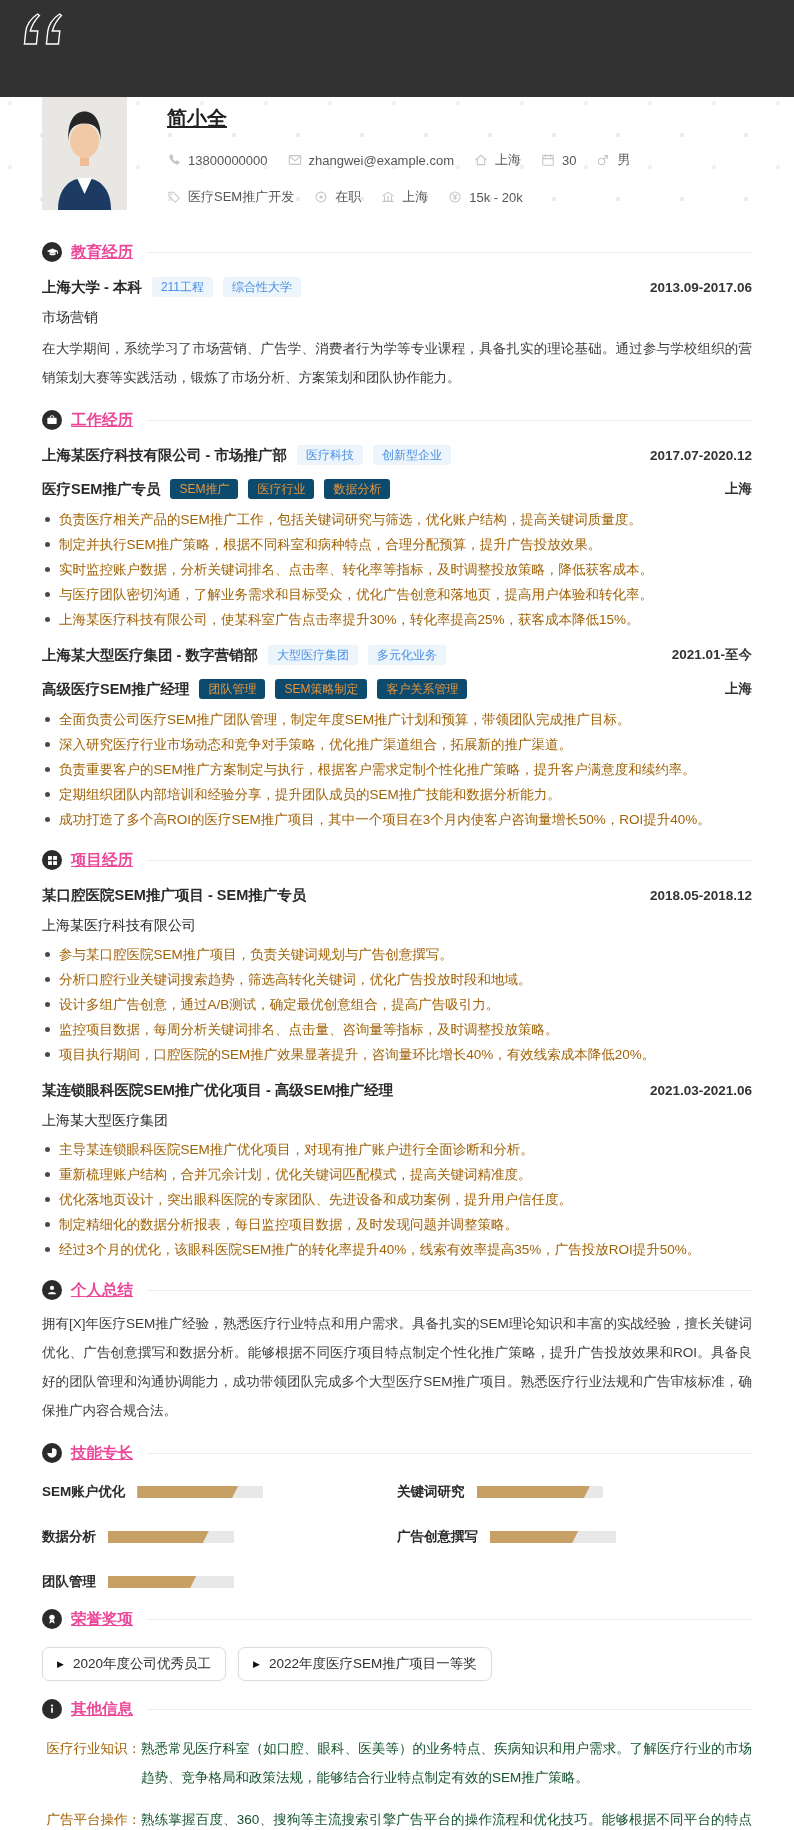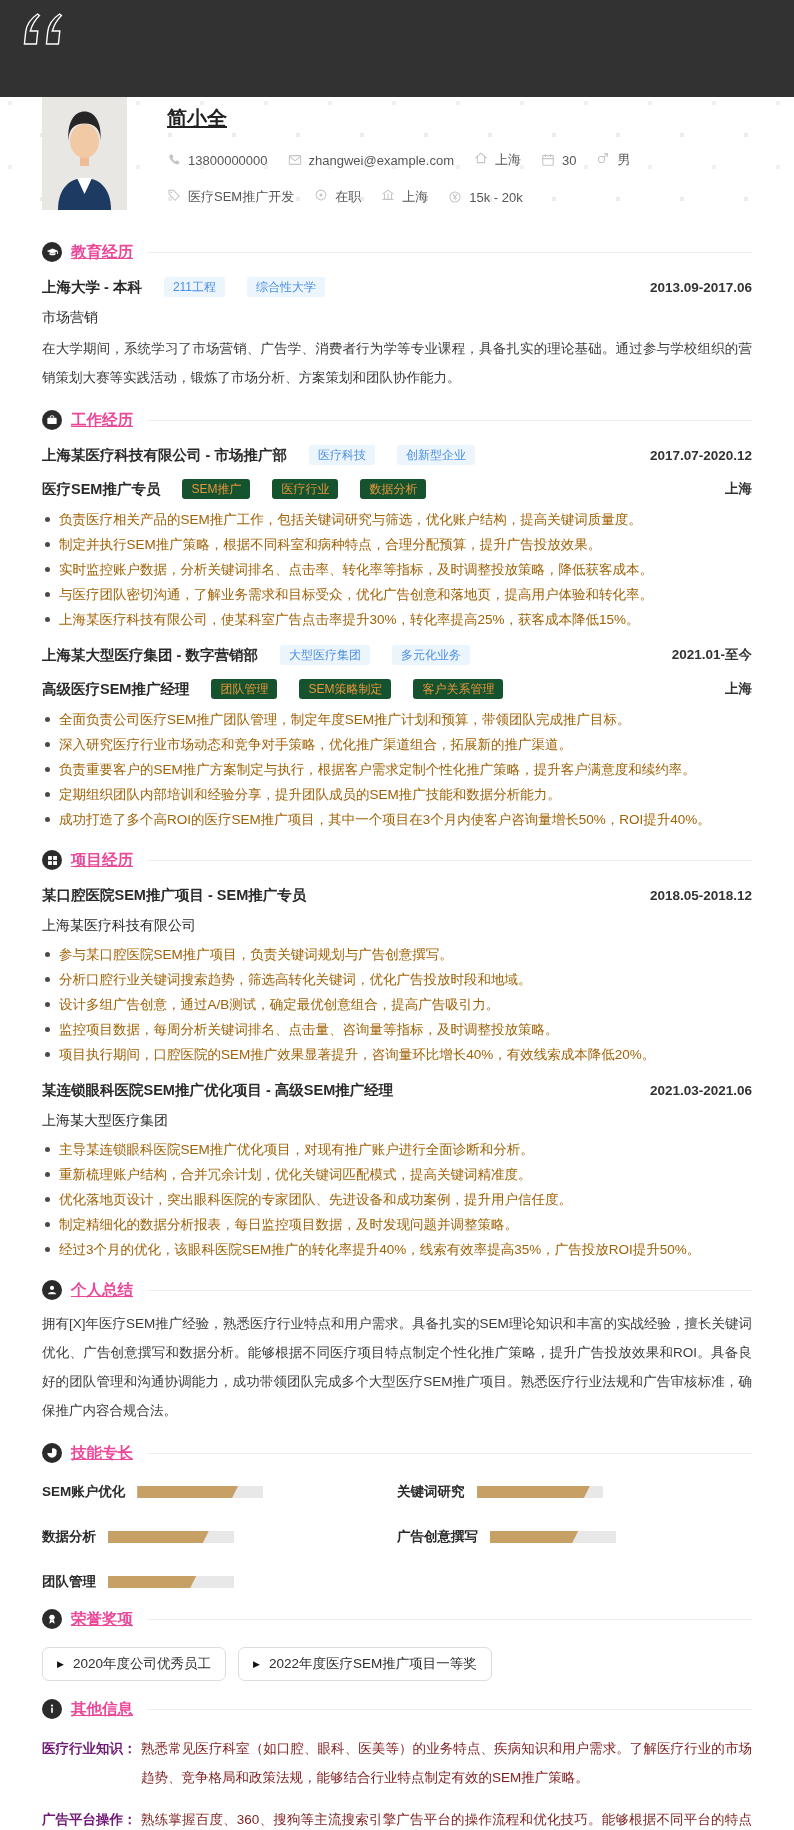--- a/index.html
+++ b/index.html
@@ -18,55 +18,55 @@
       radial-gradient(circle,#ececec 2.2px,transparent 2.6px),
       radial-gradient(circle,#f1f1f1 2.2px,transparent 2.6px);
     background-size:64px 64px,64px 64px;
     background-position:10px 6px,42px 38px;
     display:flex;
   }
   .photo{width:85px;height:113px;flex:none;overflow:hidden;background:#e9e7e3;}
   .profile-right{padding:6px 0 0 40px;}
   .person-name{font-size:20px;font-weight:bold;color:#222;margin-top:2px;text-decoration:underline;}
   .contact-row{display:flex;align-items:center;margin-top:19px;font-size:13px;color:#565656;flex-wrap:nowrap;}
-  .contact-item{display:flex;align-items:flex-start;margin-right:20px;white-space:nowrap;}
+  .contact-item{display:flex;align-items:center;margin-right:20px;white-space:nowrap;}
   .contact-item .ci{display:inline-flex;margin-right:7px;color:#c5c5c5;}
   
   .content{padding:0 42px;flex:none;}
   .section{margin-top:16px;}
   .sec-head{display:flex;align-items:center;height:24px;}
   .sec-icon{width:20px;height:20px;border-radius:50%;background:#2b2b2b;display:inline-flex;align-items:center;justify-content:center;margin-right:9px;flex:none;}
   .sec-title{font-size:15.5px;font-weight:bold;color:#ec4899;white-space:nowrap;text-decoration:underline;}
   .sec-line{flex:1;height:1px;background:#ededed;margin-left:14px;}
   .item-row{display:flex;align-items:center;margin-top:12px;min-height:22px;}
   .item-title{font-size:14.5px;font-weight:bold;color:#2a2a2a;white-space:nowrap;}
-  .tag{font-size:12px;line-height:20px;padding:0 9px;border-radius:3px;margin-left:22px;white-space:nowrap;}
+  .tag{font-size:12px;line-height:20px;padding:0 9px;border-radius:3px;margin-left:10px;white-space:nowrap;}
   .tag.blue{color:#4a90e2;background:#ecf4fc;}
-  .tag.orange{color:#e7953c;background:#14532d;}
+  .tag.orange{color:#e7953c;background:#0c4a6e;}
   .row-spacer{flex:1;}
   .item-date{font-size:13.5px;font-weight:bold;color:#333;white-space:nowrap;}
   .sub-line{font-size:14px;font-weight:normal;color:#2a2a2a;margin-top:11px;}
   .para{font-size:13.5px;line-height:29px;color:#3c3c3c;margin-top:7px;text-align:justify;}
   ul.bullets{margin:7px 0 0 0;padding:0;list-style:none;}
   ul.bullets li{position:relative;padding-left:17px;font-size:13.5px;line-height:25px;color:#a16207;}
   ul.bullets li::before{content:'';position:absolute;left:3px;top:10px;width:5px;height:5px;border-radius:50%;background:#4b4b4b;}
   
   .skills-grid{display:grid;grid-template-columns:1fr 1fr;row-gap:27px;margin-top:18px;}
   .skill-row{display:flex;align-items:center;}
   .skill-label{font-size:13.5px;font-weight:bold;color:#2a2a2a;margin-right:12px;white-space:nowrap;}
   .skill-bar{width:126px;height:12px;background:#e8e8e8;flex:none;}
   .skill-fill{height:100%;background:#c7a065;clip-path:polygon(0 0,100% 0,calc(100% - 6px) 100%,0 100%);}
   
   .honor-row{display:flex;gap:12px;margin-top:16px;}
   .honor-pill{display:inline-flex;align-items:center;border:1px solid #dcdcdc;border-radius:7px;padding:7px 14px;font-size:13.5px;color:#2e2e2e;background:#fff;cursor:pointer;}
   .honor-pill .tri{font-size:9px;margin-right:9px;color:#111;}
   
   .other-row{display:flex;margin-top:13px;}
-  .other-label{flex:none;font-size:13.5px;font-weight:bold;color:#701a75;line-height:29px;width:99px;}
-  .other-text{flex:1;font-size:13.5px;line-height:29px;color:#7f1d1d;text-align:justify;}
+  .other-label{flex:none;font-size:13.5px;font-weight:normal;color:#a16207;line-height:29px;width:99px;text-align:right;}
+  .other-text{flex:1;font-size:13.5px;line-height:29px;color:#14532d;text-align:justify;}
 </style>
 </head>
 <body>
 
 <div class="top-bar">
   <span class="quote-wrap">
     <svg width="46" height="40" viewBox="0 0 46 40">
       <g fill="none" stroke="#ffffff" stroke-width="1.4" transform="skewX(-6)">
         <path d="M16 4 C9 9 6 15 6 22 L6 34 L18 34 L18 21 L10.5 21 C11.5 15.5 13.5 10.5 18 5.5 Z"></path>
         <path d="M38 4 C31 9 28 15 28 22 L28 34 L40 34 L40 21 L32.5 21 C33.5 15.5 35.5 10.5 40 5.5 Z"></path>

